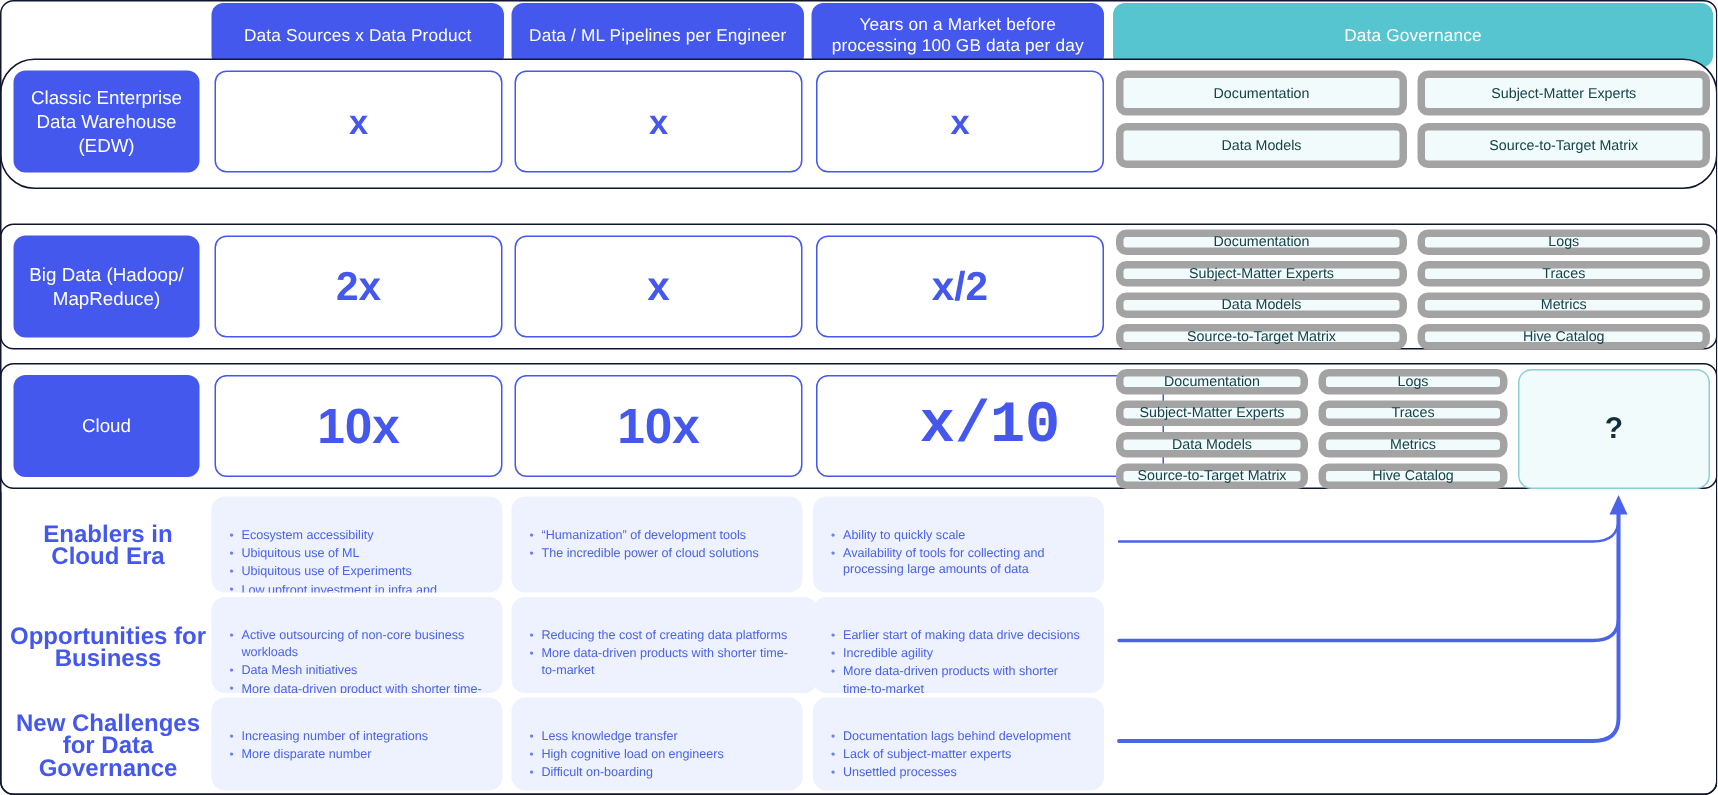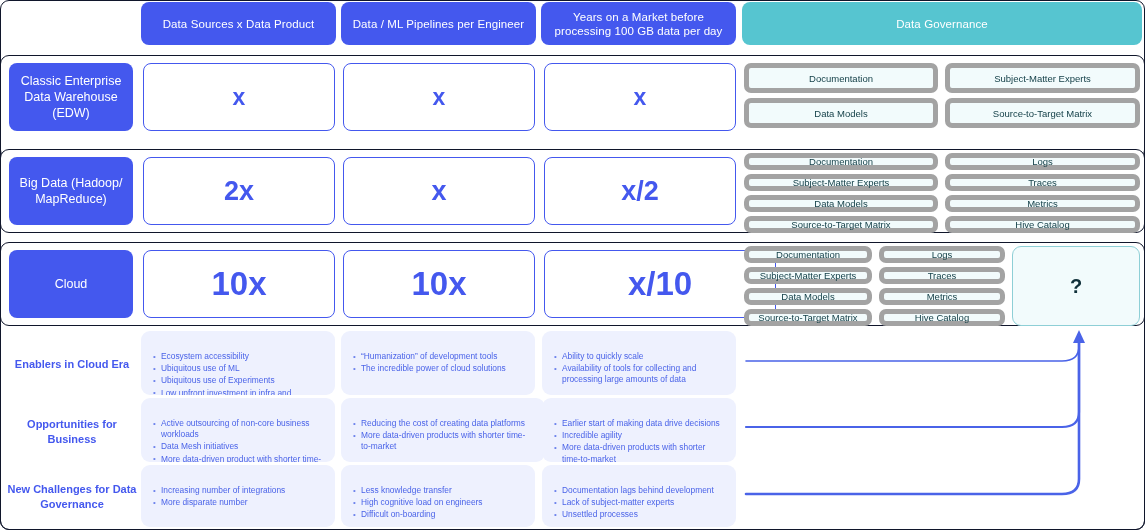--- a/index.html
+++ b/index.html
@@ -94,21 +94,21 @@
     font-size: 20px;
     font-weight: 700;
   }
 
   
   .row-label {
     position: absolute;
     display: flex; align-items: center; justify-content: center;
     text-align: center;
     color: #4458EE;
-    font-size: 11px;
+    font-size: 16px;
     line-height: 15px;
     font-weight: 700;
   }
   .bullet-card {
     position: absolute;
     background: #eef1fe;
     border-radius: 9px;
     padding: 20px 12px 8px 12px;
     overflow: hidden;
   }
@@ -166,21 +166,21 @@
       <span>Data / ML Pipelines per Engineer</span>
     </div>
     <div class="hdr blue" style="left:541px; width:195px;">
       <span>Years on a Market before processing 100 GB data per day</span>
     </div>
     <div class="hdr teal" style="left:742px; width:400px;">
       <span>Data Governance</span>
     </div>
   </div>
 
-  <div class="era-group" style="top:55px; height:104px;">
+  <div class="era-group" style="top:39px; height:87px;border-radius:23px;">
     <div class="label-card" style="top:7px; height:68px;">
       <span>Classic Enterprise Data Warehouse (EDW)</span>
     </div>
 
     <div class="metric-card" style="left:142px; top:7px; width:192px; height:68px; font-size:23px;">
       <span>x</span>
     </div>
     <div class="metric-card" style="left:342px; top:7px; width:192px; height:68px; font-size:23px;">
       <span>x</span>
     </div>
@@ -248,21 +248,21 @@
     <div class="label-card" style="top:7px; height:68px;">
       <span>Cloud</span>
     </div>
 
     <div class="metric-card" style="left:142px; top:7px; width:192px; height:68px; font-size:33px;">
       <span>10x</span>
     </div>
     <div class="metric-card" style="left:342px; top:7px; width:192px; height:68px; font-size:33px;">
       <span>10x</span>
     </div>
-    <div class="metric-card" style="left:543px; top:7px; width:232px; height:68px; font-size:33px;">
+    <div class="metric-card" style="left:543px; top:7px; width:232px; height:68px; font-size:39px;font-family:Liberation Mono, monospace;">
       <span>x/10</span>
     </div>
 
     <div class="chip" style="left:743px; top:3px; width:128px; height:17px;">
       <span>Documentation</span>
     </div>
     <div class="chip" style="left:743px; top:24px; width:128px; height:17px;">
       <span>Subject-Matter Experts</span>
     </div>
     <div class="chip" style="left:743px; top:45px; width:128px; height:17px;">

